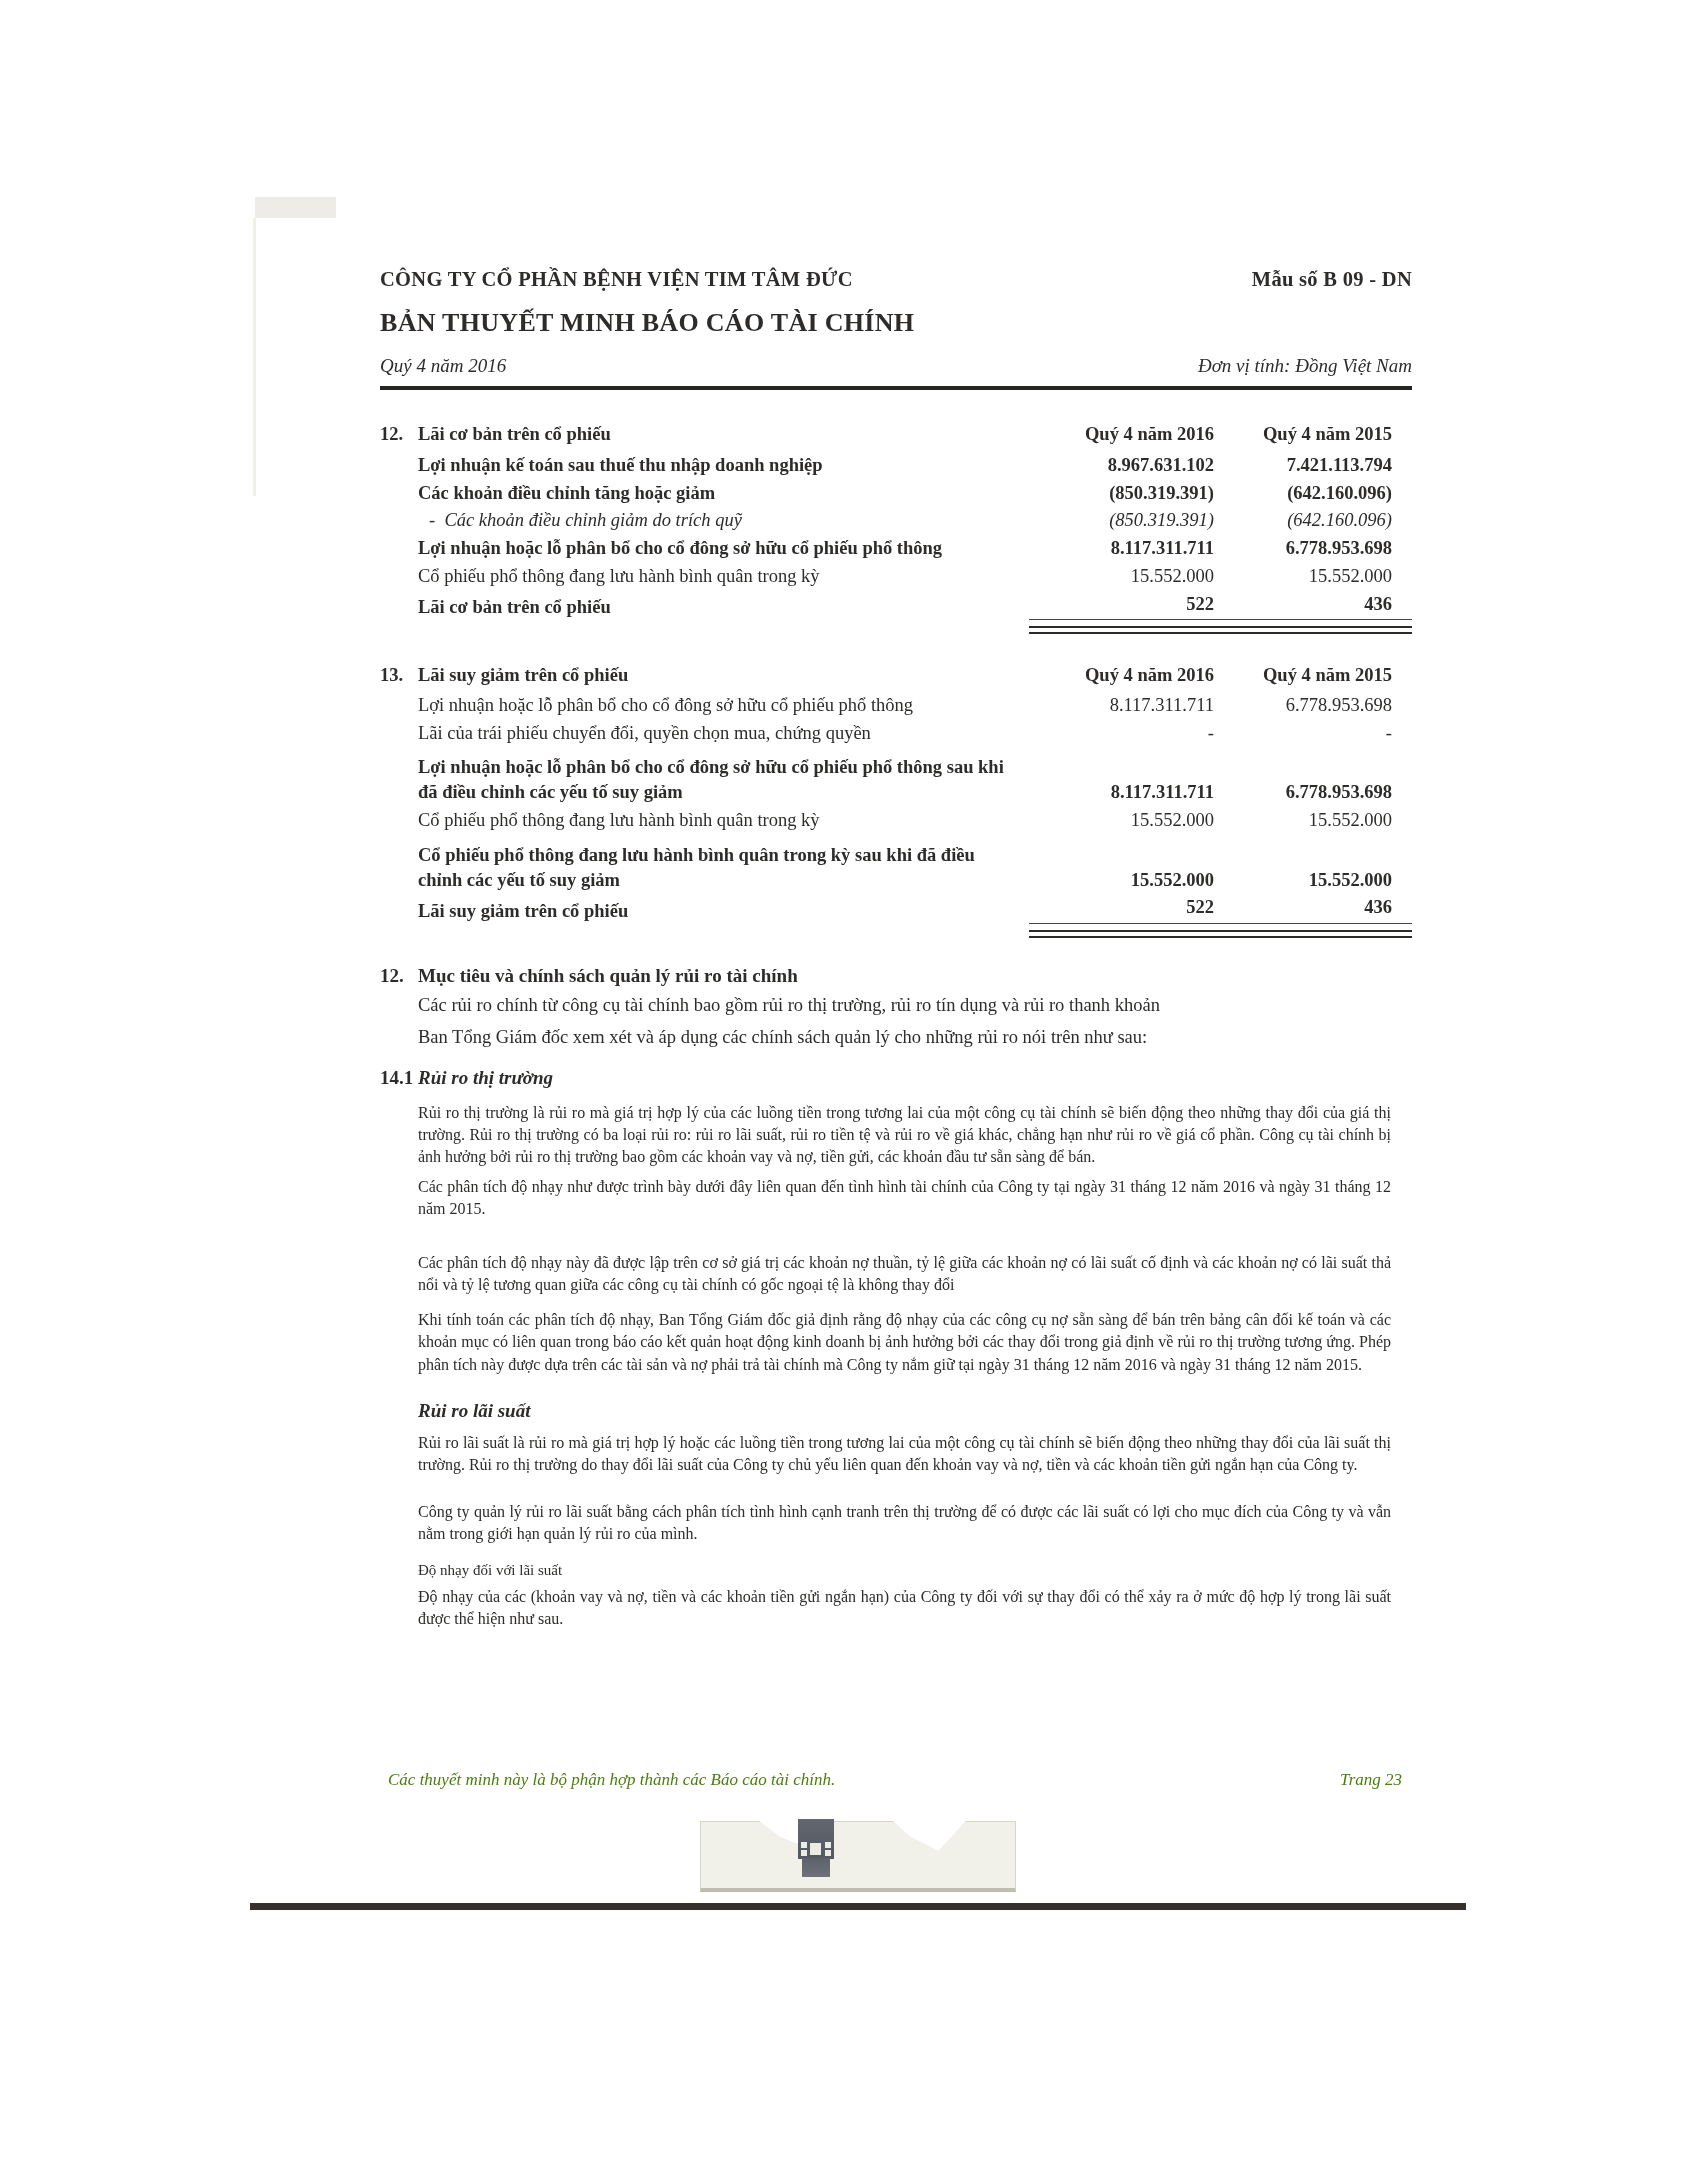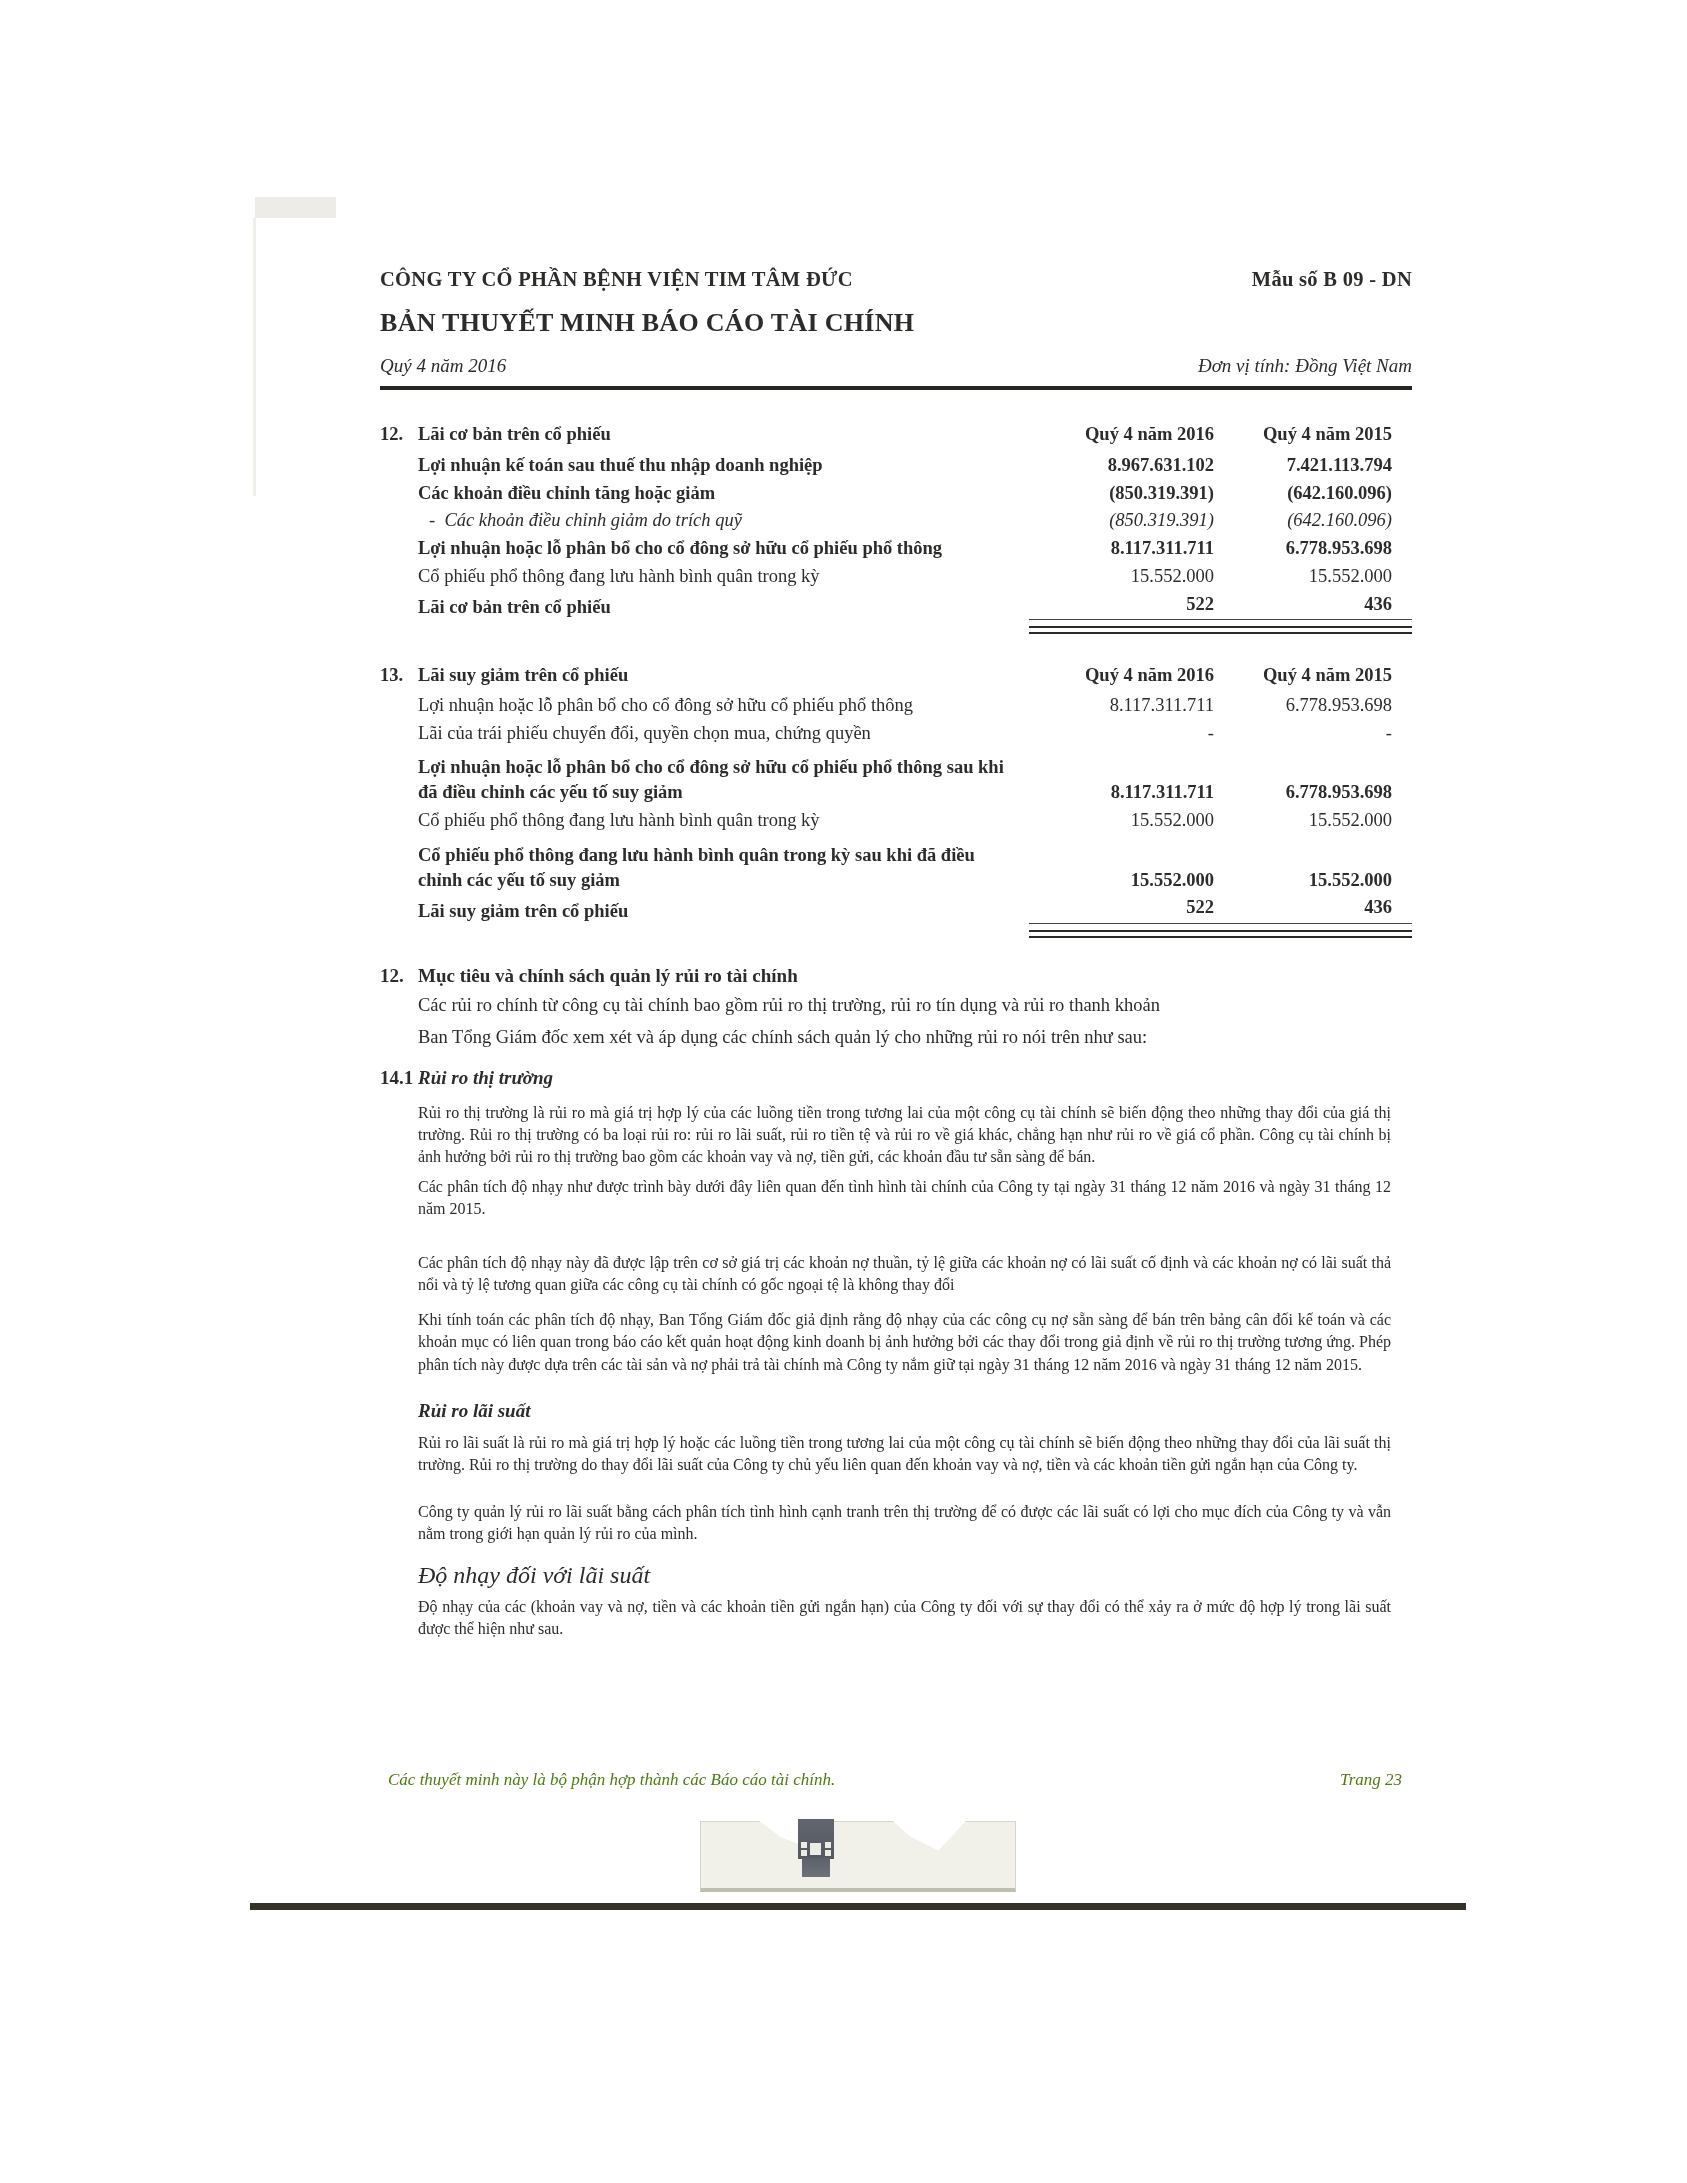--- a/index.html
+++ b/index.html
@@ -57,21 +57,21 @@
   .sub-head { display:flex; font-size:19px; margin-top:16px; line-height:1.3; }
   .sub-no { width:38px; flex:none; font-weight:bold; }
   .sub-title { font-weight:bold; font-style:italic; }
   .para { margin:10.6px 0 0 38px; width:973px; font-size:16px; line-height:1.38; text-align:justify; }
   .para.mt12 { margin-top:8px; }
   .para.mt10 { margin-top:6.6px; }
   .para.gap-lg { margin-top:32px; }
   .para.mt20 { margin-top:13.2px; }
   .para.mt14 { margin-top:25px; }
   .run-head { margin:24px 0 0 38px; font-size:19px; font-weight:bold; font-style:italic; }
-  .run-head2 { margin:17px 0 0 38px; font-size:24px; font-style:italic; }
+  .run-head2 { margin:17px 0 0 38px; font-size:15px; }
 
   
   .footer { position:absolute; left:388px; top:1770px; width:1014px;
             display:flex; justify-content:space-between;
             font-style:italic; font-size:17px; color:#4d7c0f; }
 
   
   .clip-box { position:absolute; left:700px; top:1821px; width:314px; height:66px;
               background:#f1f0e9; border:1.3px solid #d7d5c9; border-bottom:4.6px solid #bfbdb0; }
   .notch { position:absolute; top:-1.3px; width:73px; height:30px; background:#ffffff; }

